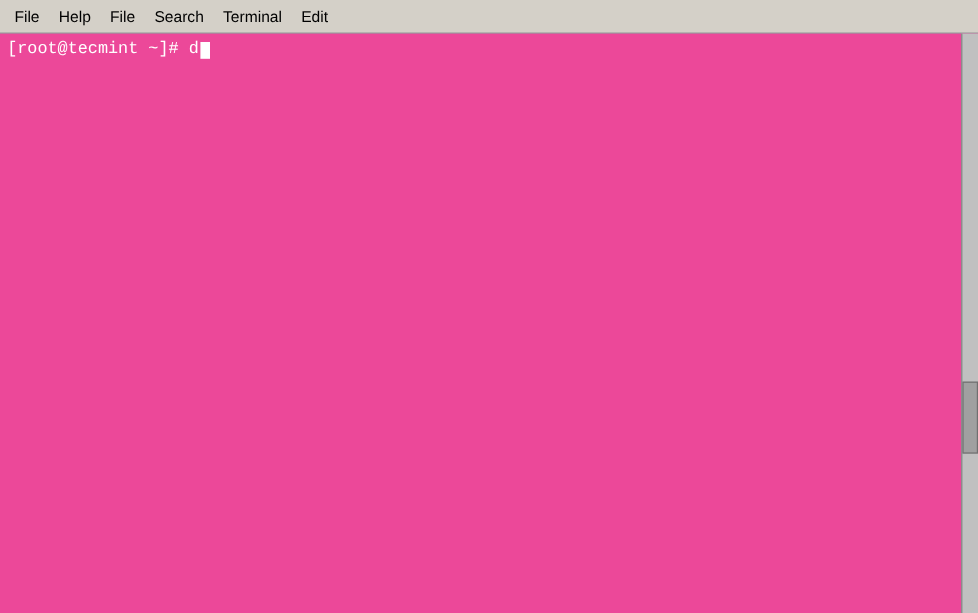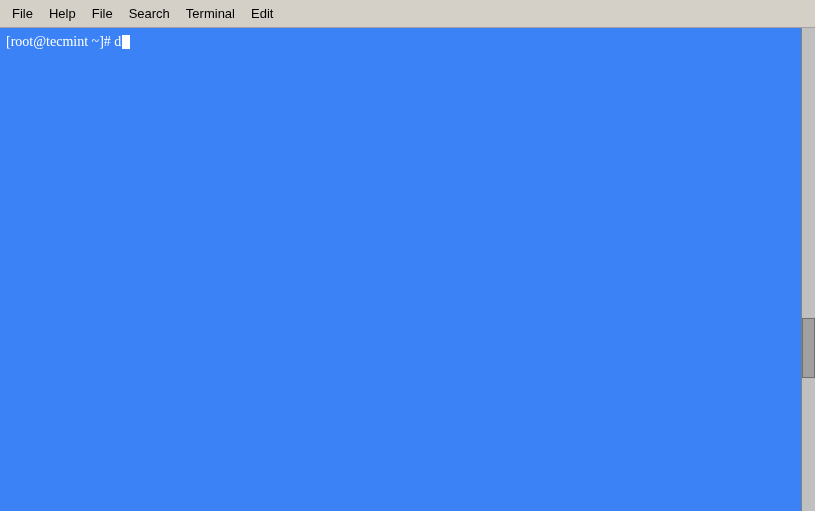--- a/index.html
+++ b/index.html
@@ -34,24 +34,24 @@
       font-size: 13px;
       color: #000000;
       cursor: pointer;
       height: 22px;
       display: flex;
       align-items: center;
     }
 
     #terminal-area {
       flex: 1;
-      background: #3b82f6;
+      background: #ec4899;
       padding: 4px 6px;
       color: #ffffff;
-      font-family: Liberation Serif, serif;
+      font-family: Liberation Mono, monospace;
       font-size: 14px;
       line-height: 1.4;
       position: relative;
     }
 
     #prompt-line {
       display: flex;
       align-items: center;
     }
 

